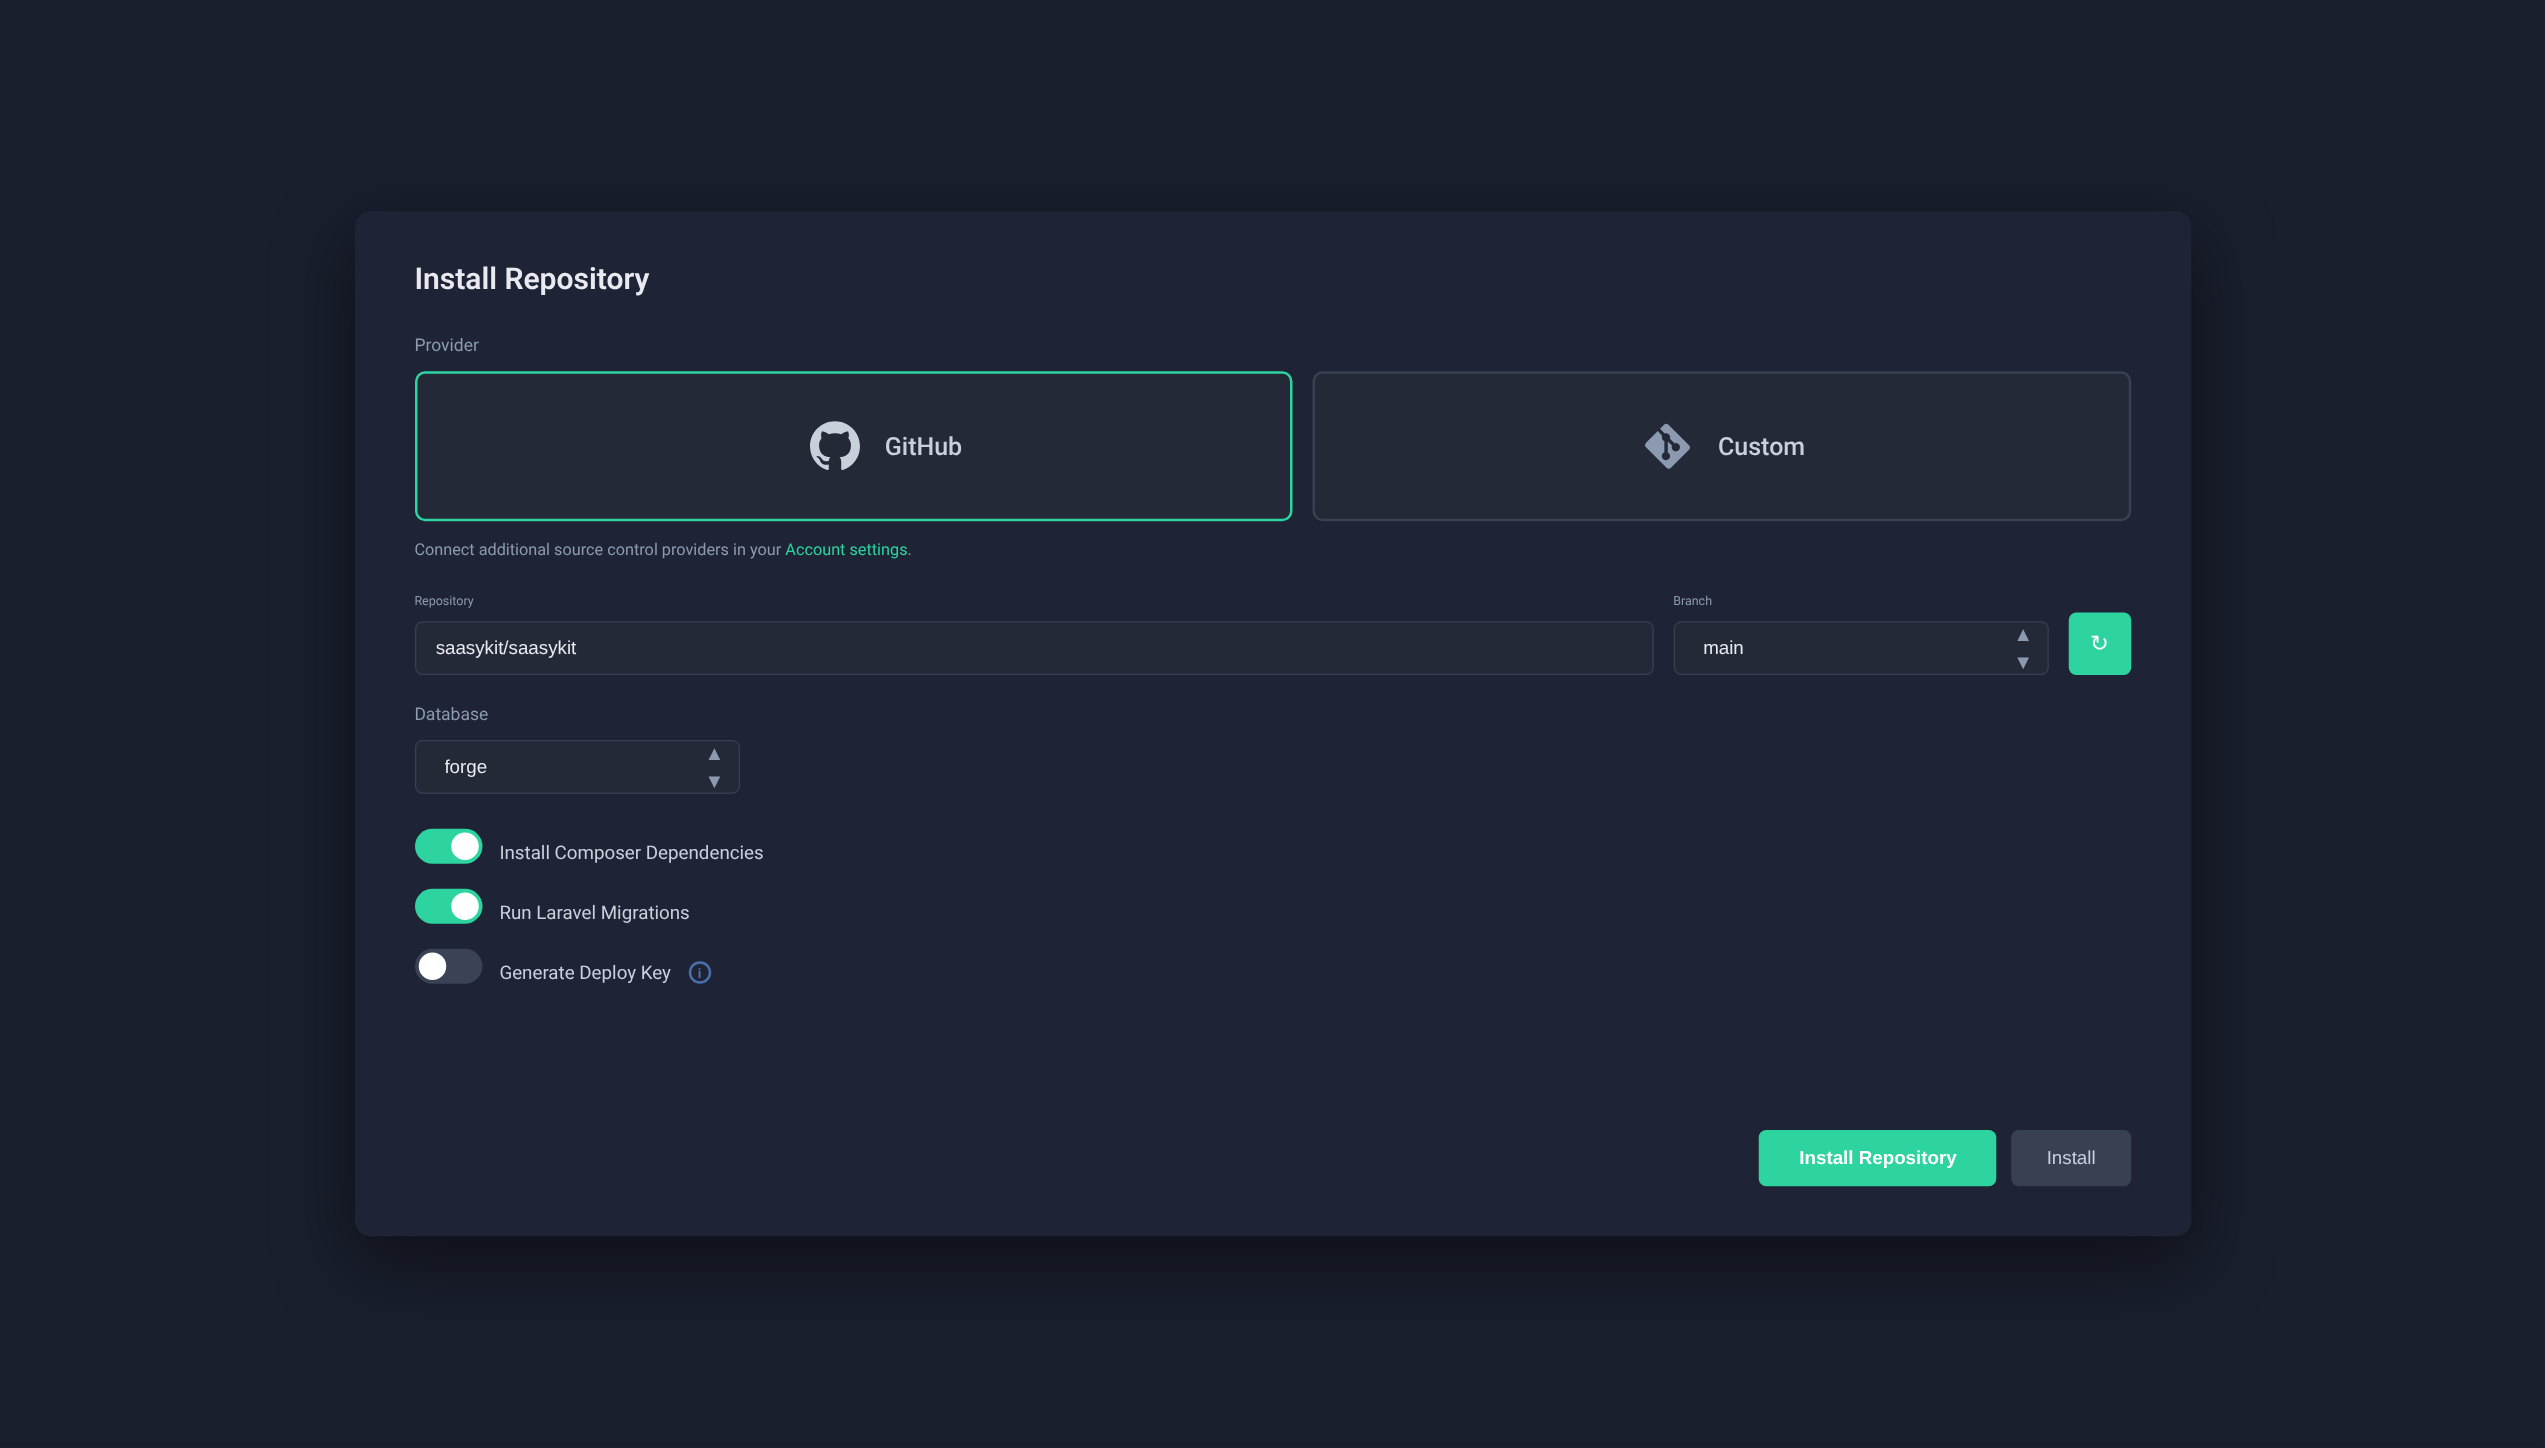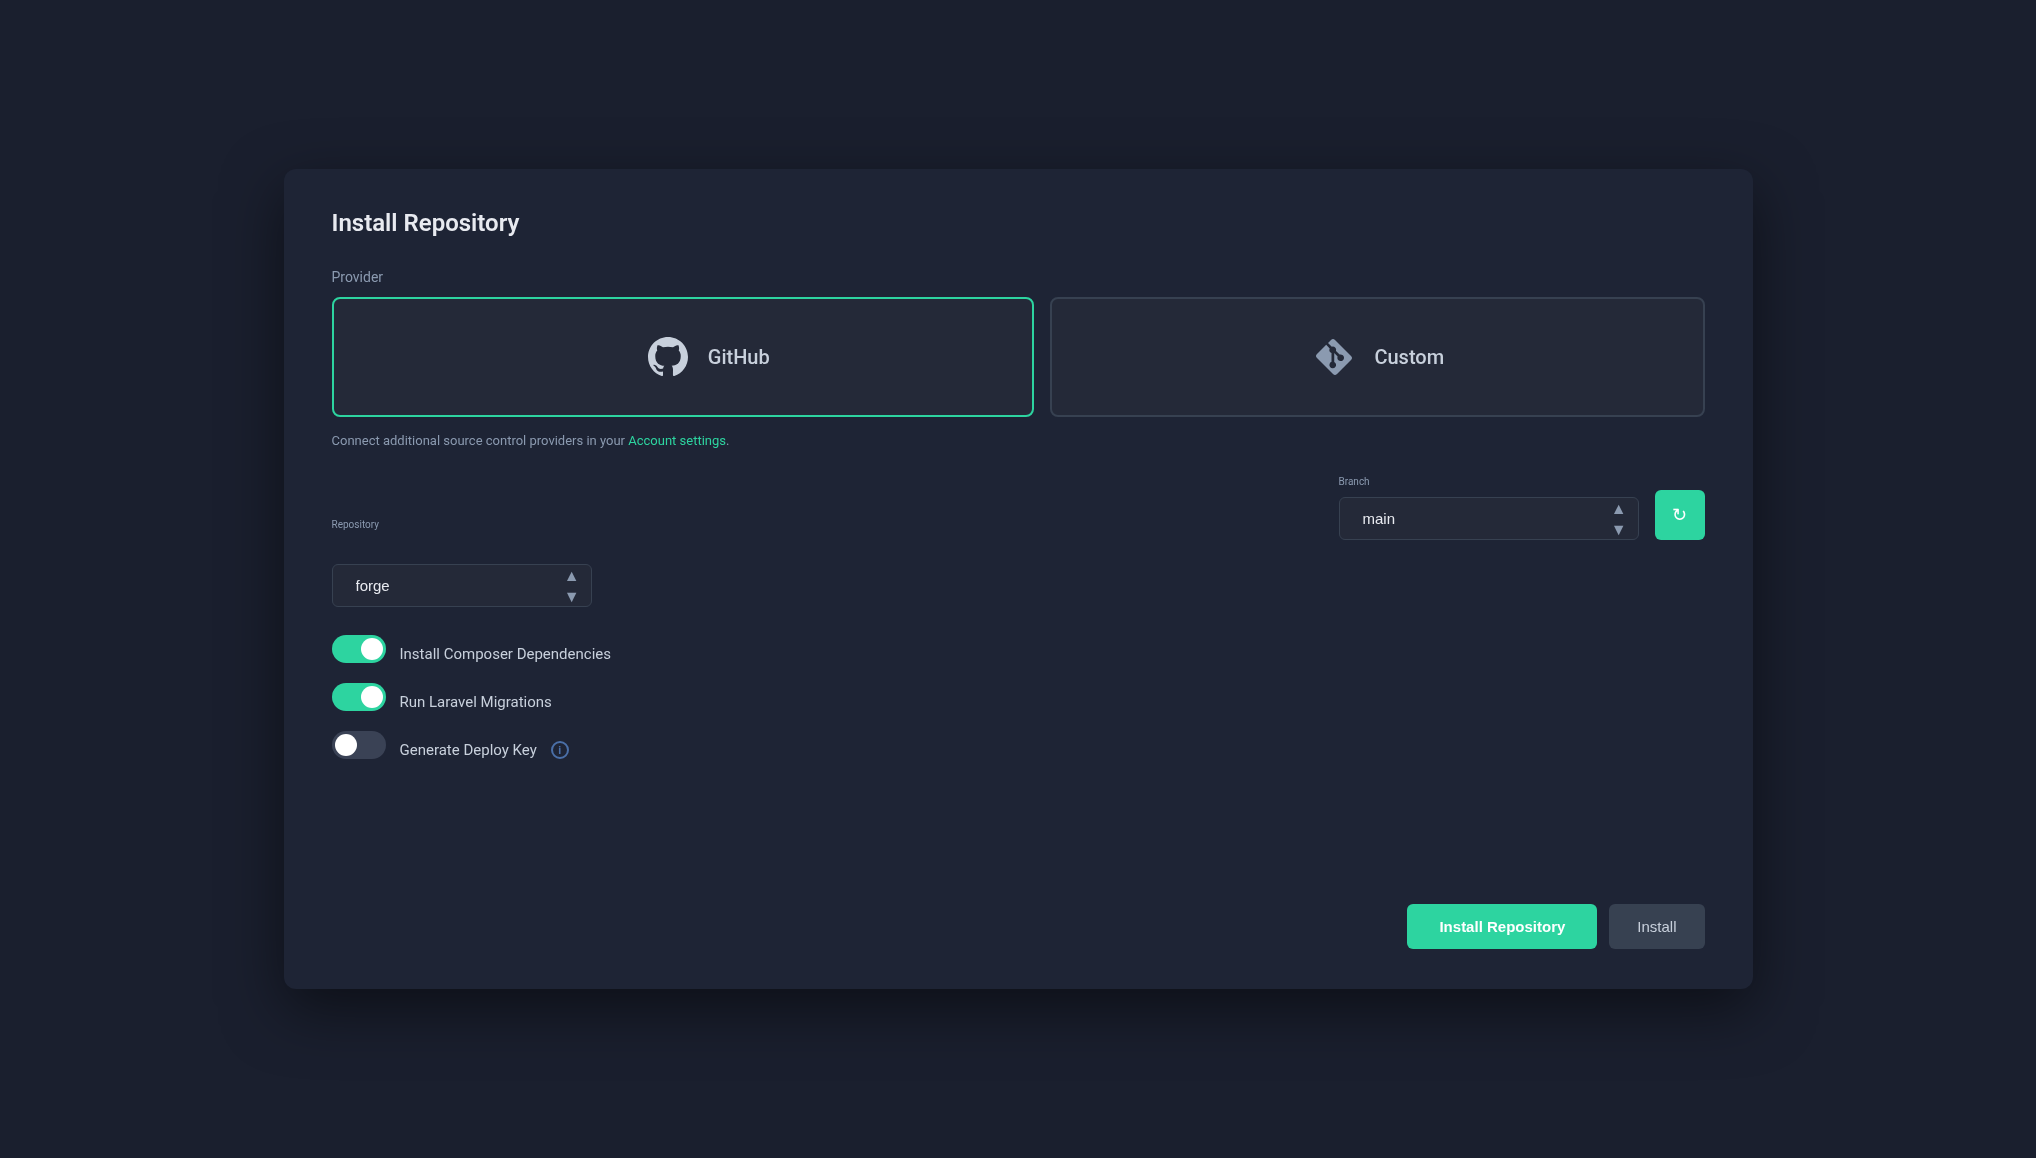--- a/index.html
+++ b/index.html
@@ -292,20 +292,21 @@
     </div>
   </div>
 
   <div class="account-settings-text">
     <span>Connect additional source control providers in your </span><a href="#">Account settings</a><span>.</span>
   </div>
 
   <div class="form-row">
     <div class="form-group repo">
       <label class="section-label">Repository</label>
+      <input class="text-input" type="text" value="saasykit/saasykit" style="">
     </div>
     <div class="form-group branch">
       <label class="section-label">Branch</label>
       <div class="select-wrapper">
         <select class="select-input">
           <option>main</option>
           <option>master</option>
           <option>develop</option>
         </select>
         <div class="select-arrows">
@@ -313,20 +314,21 @@
           <span>▼</span>
         </div>
       </div>
     </div>
     <button class="refresh-btn">
       <span>↻</span>
     </button>
   </div>
 
   <div class="database-section">
+    <div class="section-label">Database</div>
     <div class="select-wrapper database-select-wrapper">
       <select class="select-input">
         <option>forge</option>
         <option>other</option>
       </select>
       <div class="select-arrows">
         <span>▲</span>
         <span>▼</span>
       </div>
     </div>

